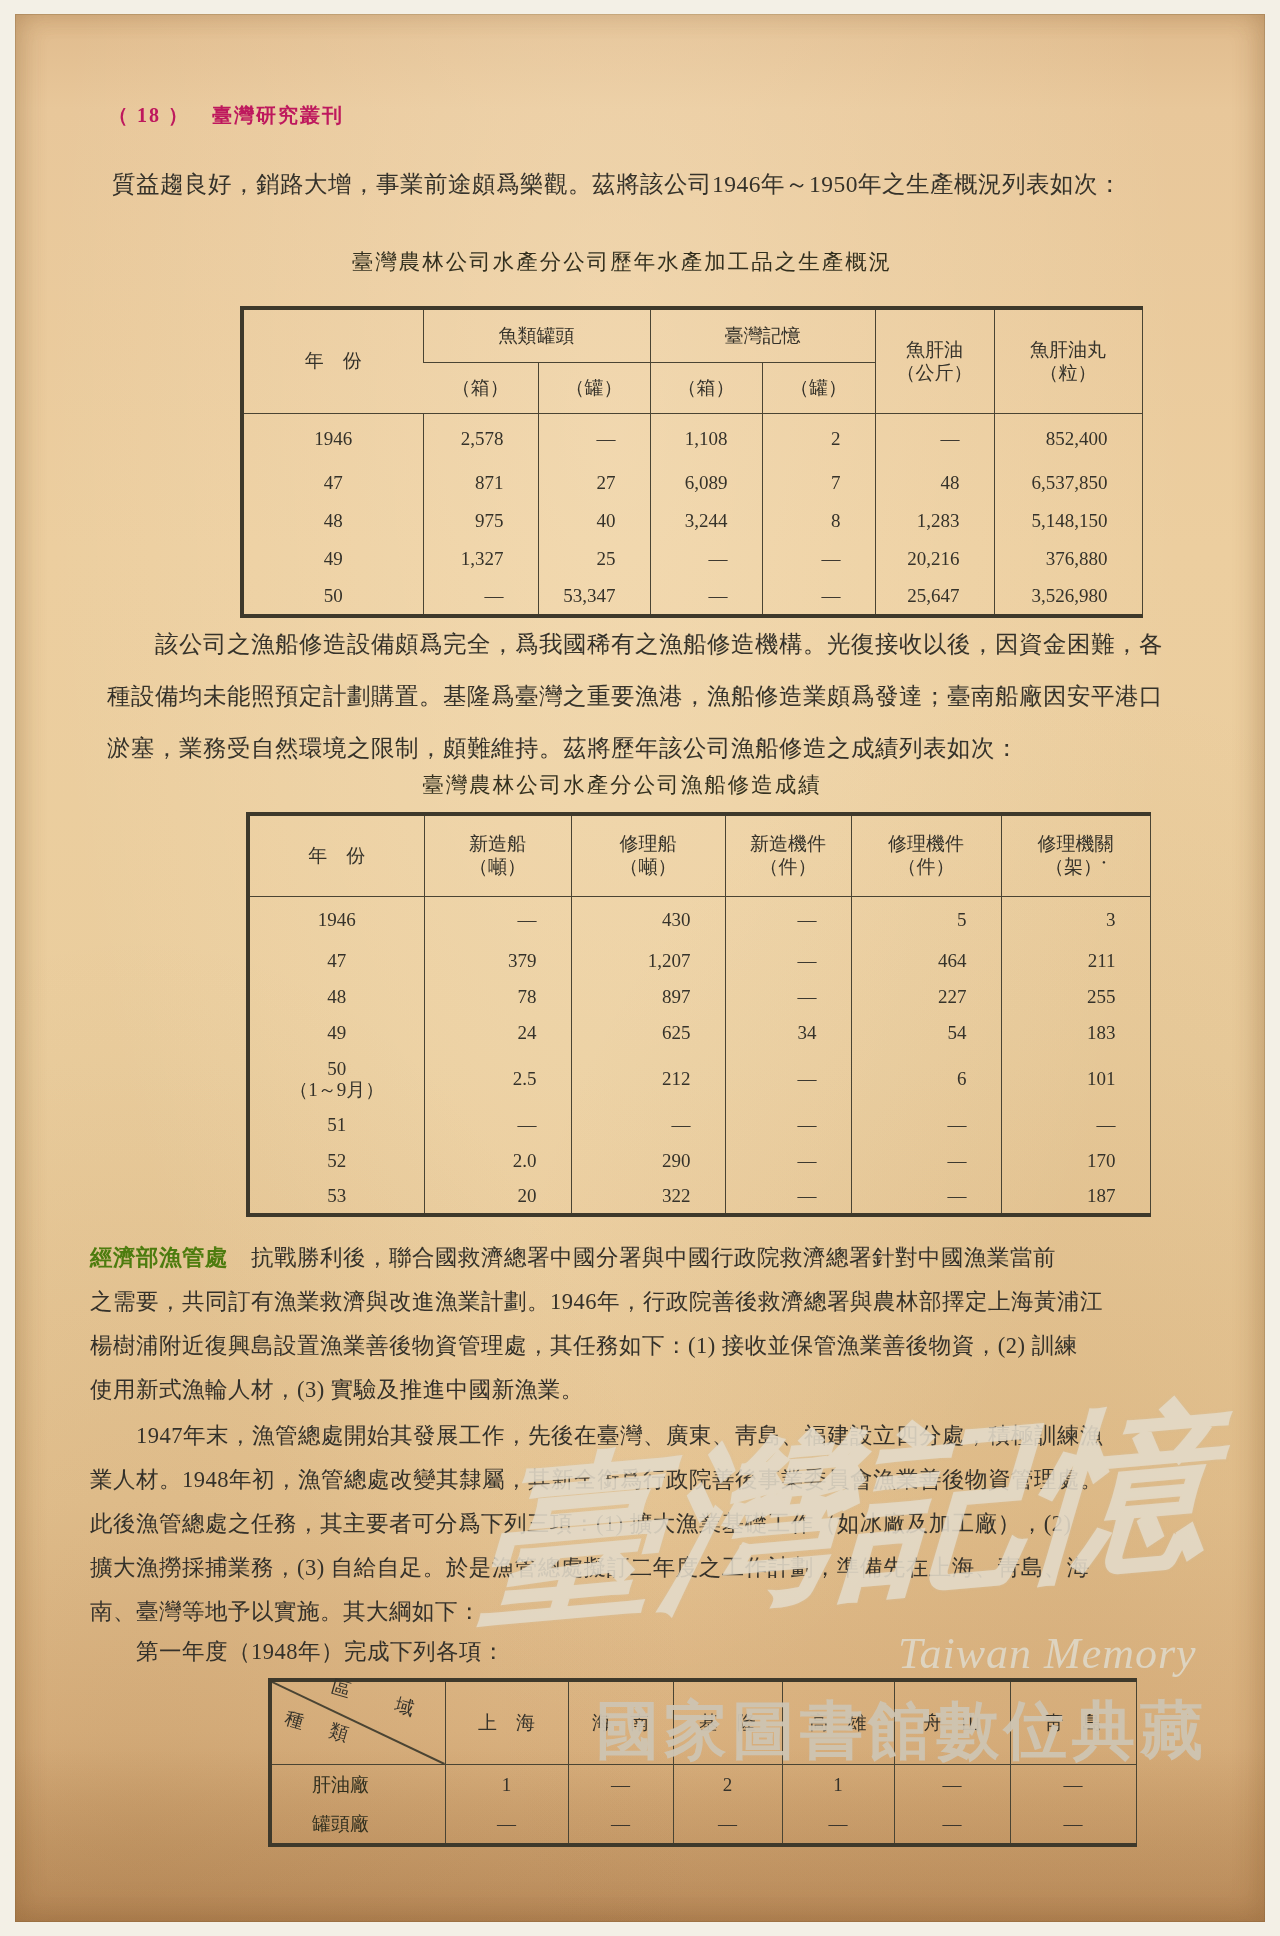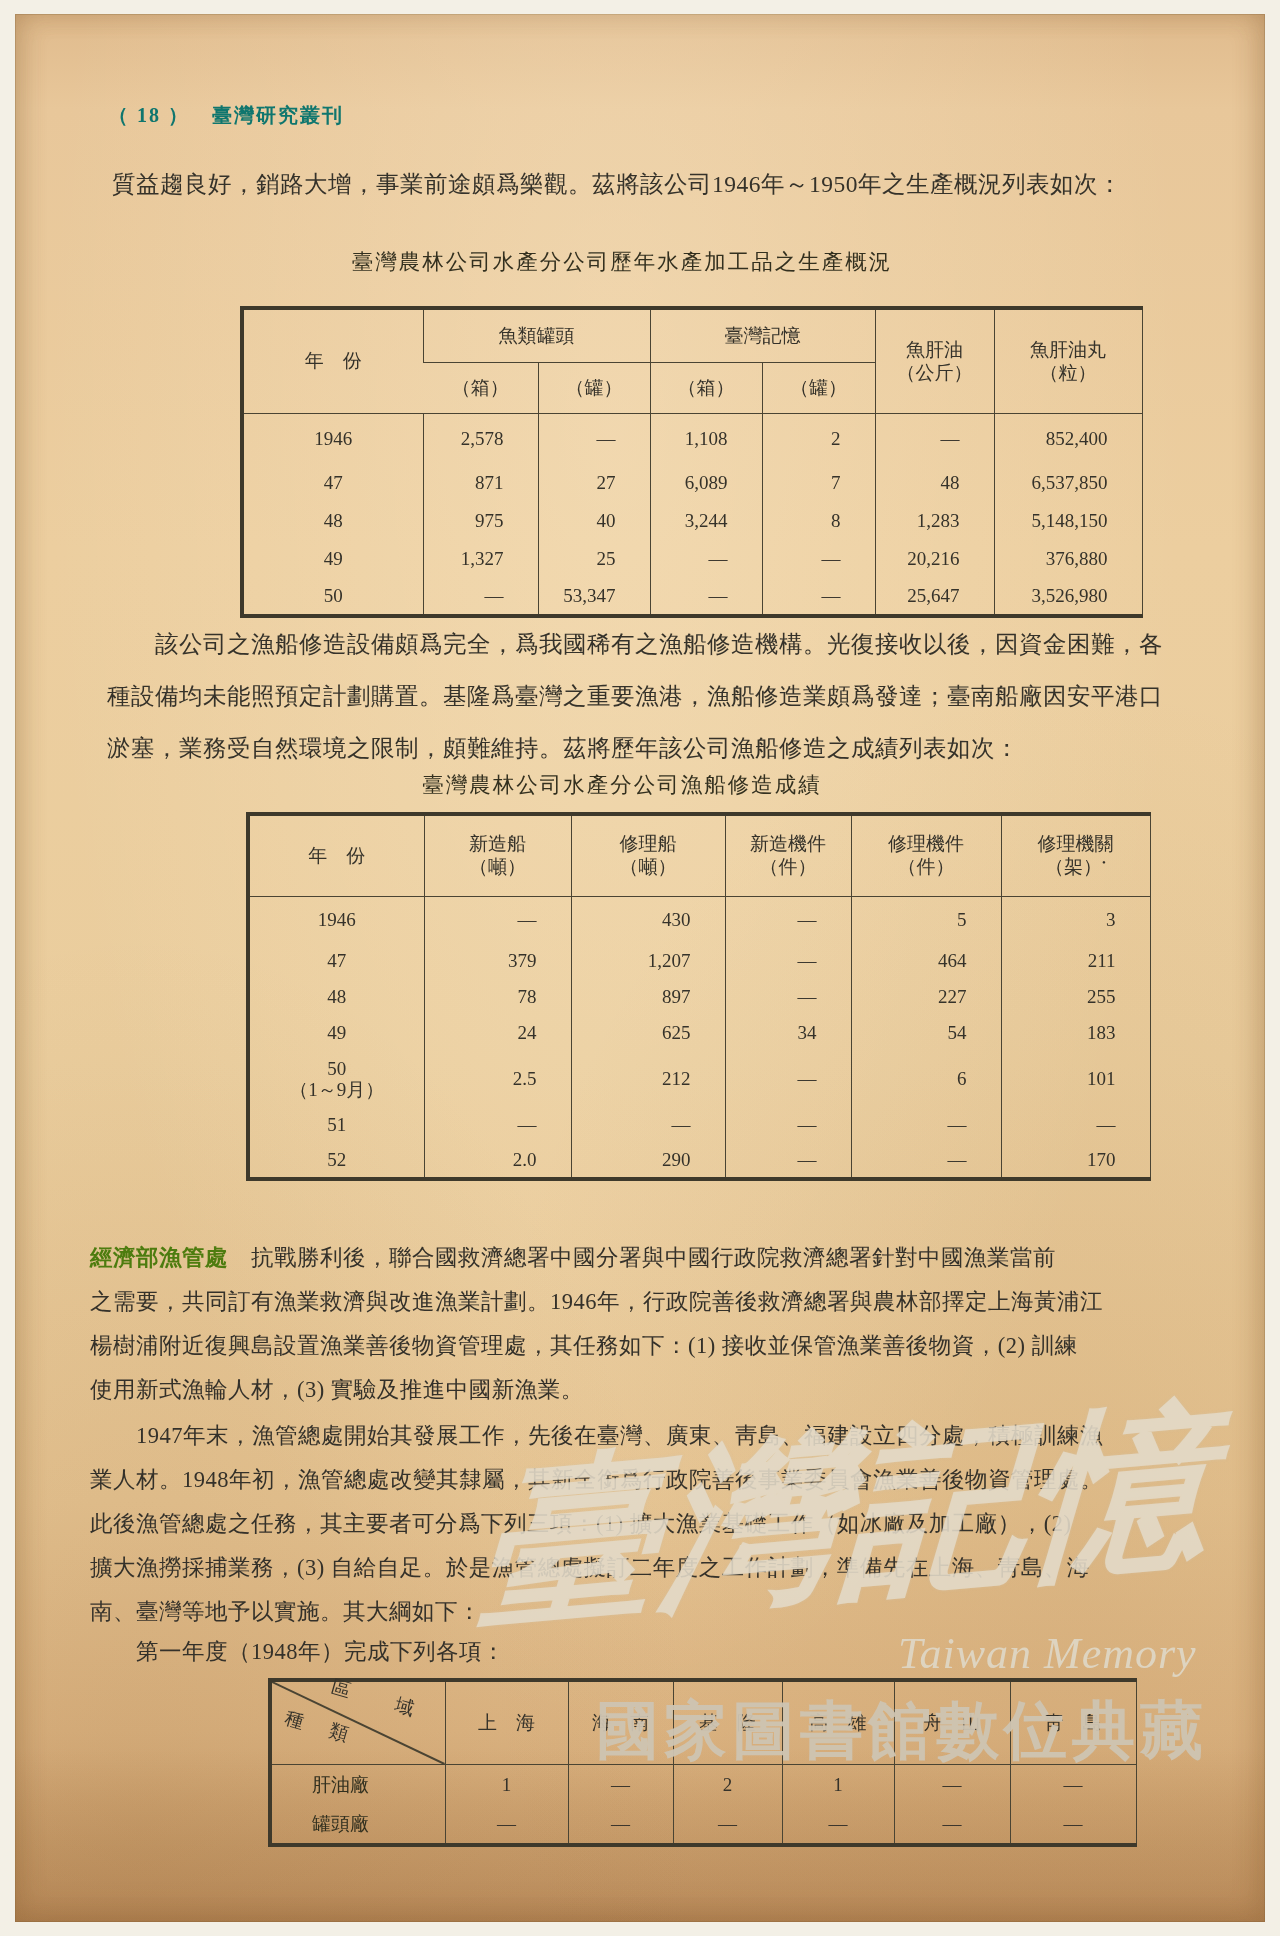--- a/index.html
+++ b/index.html
@@ -7,21 +7,21 @@
         font-family:"Liberation Serif","DejaVu Serif",serif;color:#3a362b;}
   .paper{position:absolute;left:15px;top:14px;right:15px;bottom:14px;
     background:linear-gradient(180deg,#e0bb8d 0%,#e8c79a 5%,#ecce9f 28%,#eacd9d 55%,#e6c492 78%,#dcb482 90%,#cfa472 96%,#c99a69 100%);
     box-shadow:inset 0 0 0 1px rgba(120,90,50,.25), inset 0 -10px 30px rgba(110,70,30,.22), inset 8px 0 26px rgba(150,105,55,.15), inset -8px 0 26px rgba(150,105,55,.18);}
   .paper::before{content:"";position:absolute;inset:0;
     background:radial-gradient(ellipse at 48% 22%, rgba(255,242,214,.30), transparent 62%),
                radial-gradient(ellipse at 85% 80%, rgba(150,100,45,.12), transparent 40%),
                radial-gradient(ellipse at 10% 95%, rgba(140,95,45,.14), transparent 35%),
                linear-gradient(to bottom, transparent 0 91%, rgba(150,100,50,.10) 94%, rgba(130,85,40,.16) 98%);}
   .abs{position:absolute;}
-  .pg-header{left:108px;top:102px;font-size:20px;letter-spacing:2px;font-weight:bold;color:#0f766e;}
+  .pg-header{left:108px;top:102px;font-size:20px;letter-spacing:2px;font-weight:bold;color:#be185d;}
   .bodyline{font-size:23.5px;letter-spacing:.5px;white-space:nowrap;color:#35322a;margin-left:17px;}
   .para1{left:95px;top:168px;}
   .tbl-title{left:0;width:1280px;text-align:center;font-size:21.5px;letter-spacing:2px;color:#33301f;transform:translateX(-18px);}
   .t1-title{top:247px;}
   .t2-title{top:770px;}
 
   table{border-collapse:collapse;table-layout:fixed;color:#35322a;}
   .dtable{position:absolute;font-size:19px;}
   .dtable th,.dtable td{border-left:1.5px solid #4a4433;font-weight:normal;vertical-align:middle;}
   .dtable th:first-child,.dtable td:first-child{border-left:none;}
@@ -266,20 +266,30 @@
         <tr>
           <td class="yr">
             <div>52</div>
           </td>
           <td class="num">2.0</td>
           <td class="num">290</td>
           <td class="num">—</td>
           <td class="num">—</td>
           <td class="num">170</td>
         </tr>
+        <tr>
+          <td class="yr">
+            <div>53</div>
+          </td>
+          <td class="num">20</td>
+          <td class="num">322</td>
+          <td class="num">—</td>
+          <td class="num">—</td>
+          <td class="num">187</td>
+        </tr>
       </tbody>
   </table>
 
   <div class="abs secA">
     <div class="sec-line"><span class="lead">經濟部漁管處</span><span>　抗戰勝利後，聯合國救濟總署中國分署與中國行政院救濟總署針對中國漁業當前</span></div>
     <div class="sec-line">之需要，共同訂有漁業救濟與改進漁業計劃。1946年，行政院善後救濟總署與農林部擇定上海黃浦江</div>
     <div class="sec-line">楊樹浦附近復興島設置漁業善後物資管理處，其任務如下：(1) 接收並保管漁業善後物資，(2) 訓練</div>
     <div class="sec-line">使用新式漁輪人材，(3) 實驗及推進中國新漁業。</div>
   </div>
 

